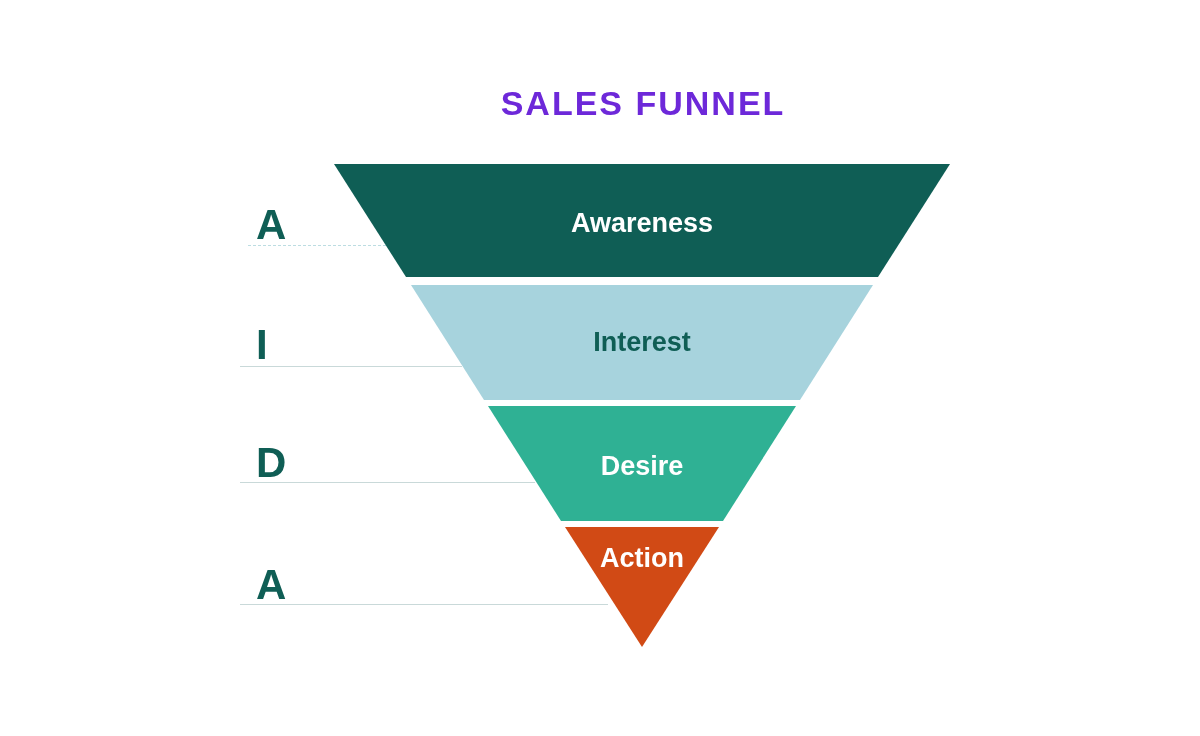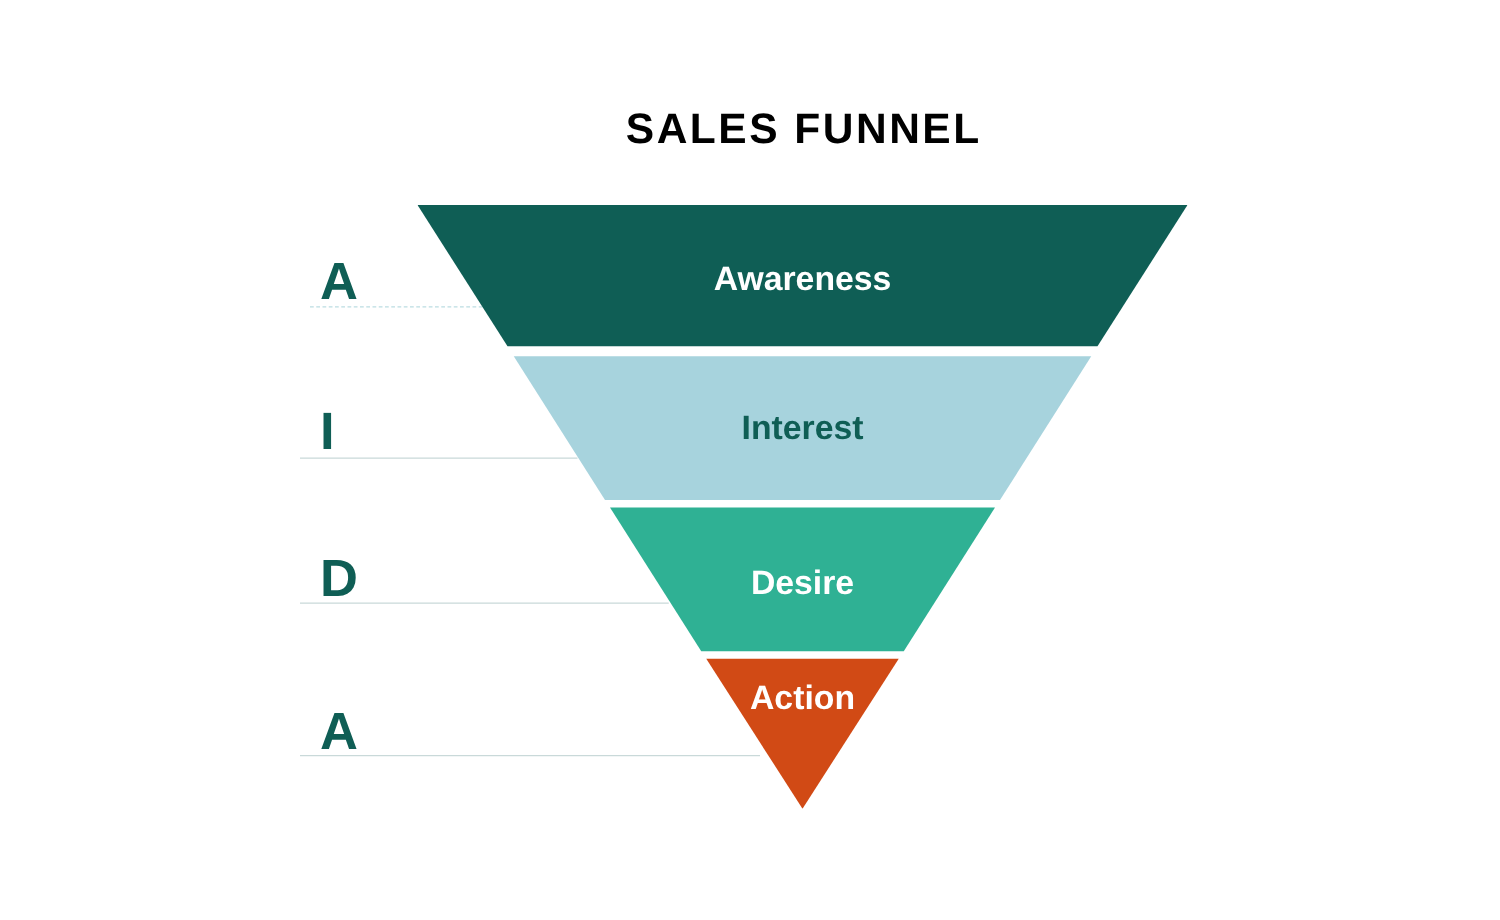--- a/index.html
+++ b/index.html
@@ -17,21 +17,21 @@
   }
   .title {
     position: absolute;
     left: 335px;
     top: 84px;
     width: 616px;
     text-align: center;
     font-size: 34px;
     font-weight: 800;
     letter-spacing: 2px;
-    color: #000000;
+    color: #6d28d9;
   }
   .funnel-svg {
     position: absolute;
     left: 334px;
     top: 164px;
     width: 616px;
     height: 483px;
   }
   .seg-label {
     font-family: "Liberation Sans", sans-serif;

